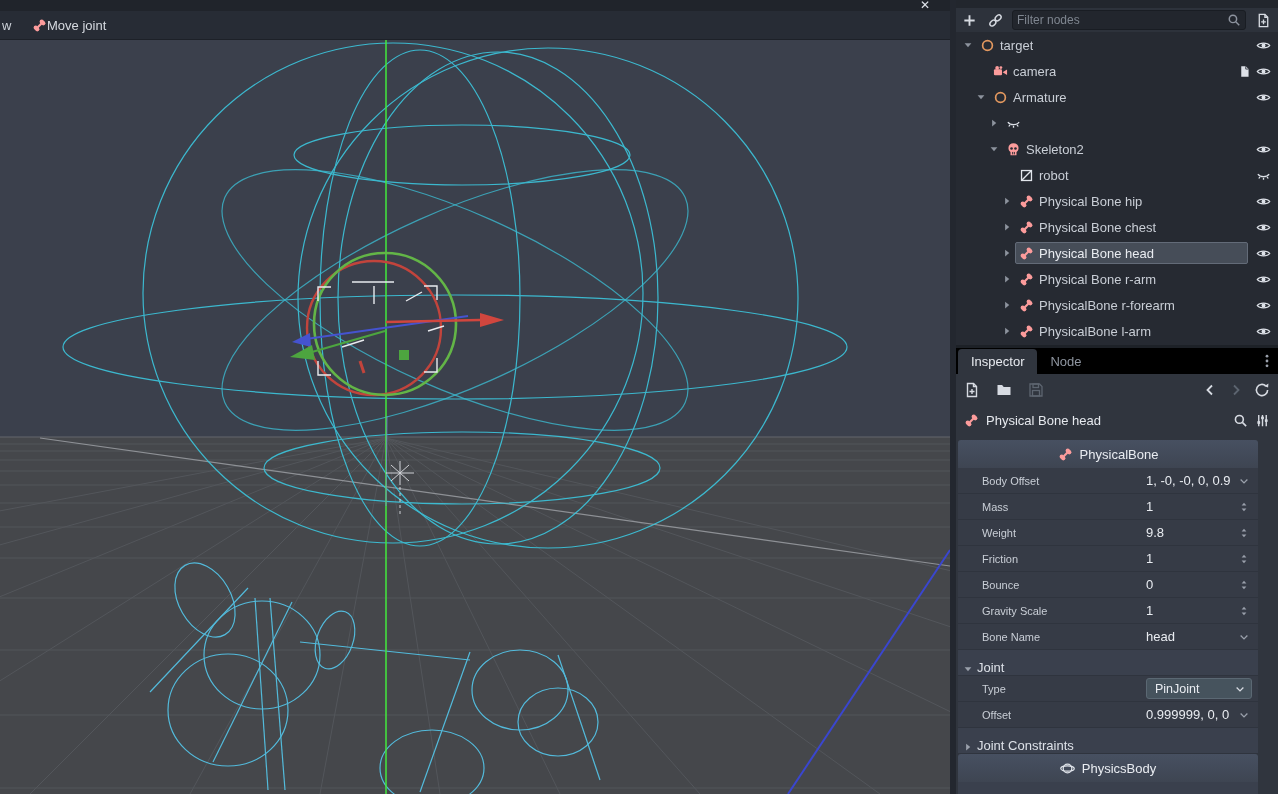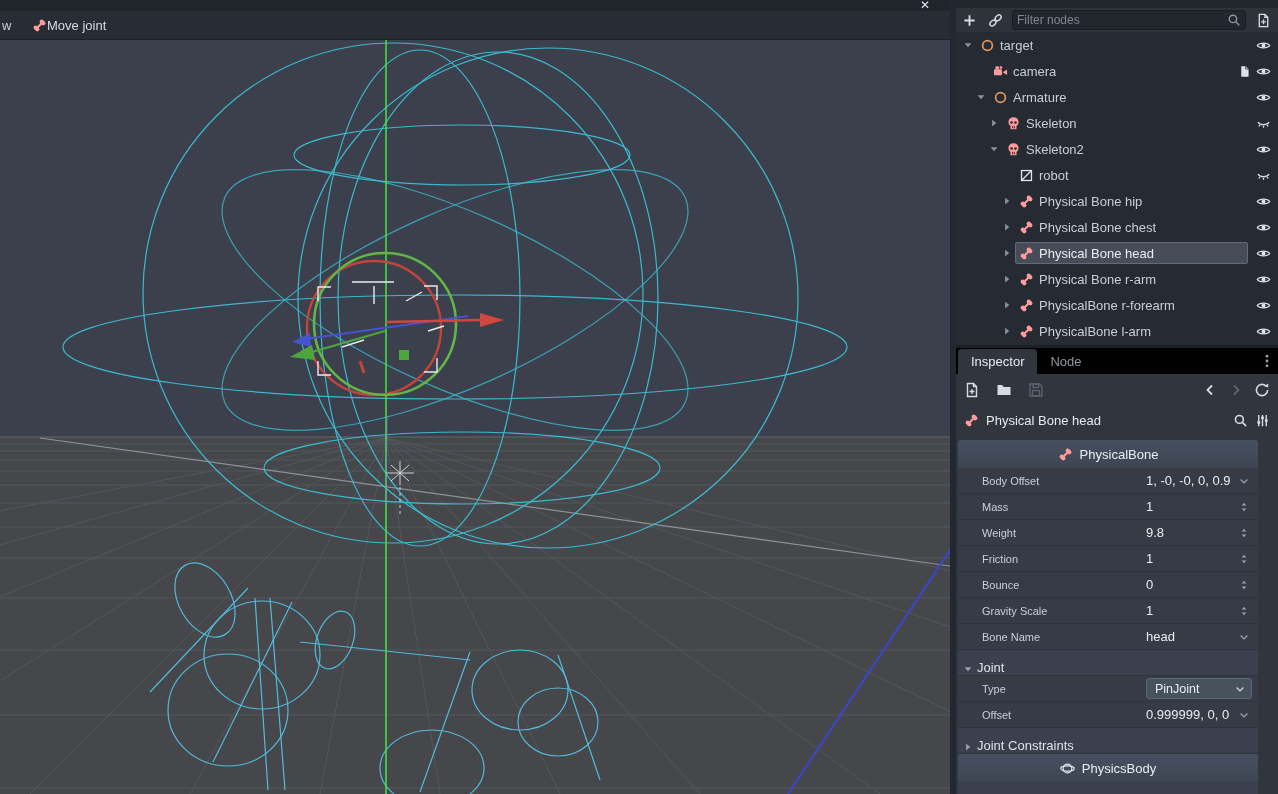--- a/index.html
+++ b/index.html
@@ -419,28 +419,20 @@
                 <use href="#i-eye"></use>
               </svg>
             </span>
         </div>
         <div class="trow d3">
           <span class="exp">
               <svg>
                 <use href="#i-arr-r"></use>
               </svg>
             </span>
-          <div class="hl">
-              <span class="icw s15 c-pink">
-                <svg>
-                  <use href="#i-skull"></use>
-                </svg>
-              </span>
-            <span class="tlabel">Skeleton</span>
-            </div>
           <span class="eye">
               <svg>
                 <use href="#i-eyeclosed"></use>
               </svg>
             </span>
         </div>
         <div class="trow d3">
           <span class="exp">
               <svg>
                 <use href="#i-arr-d"></use>

